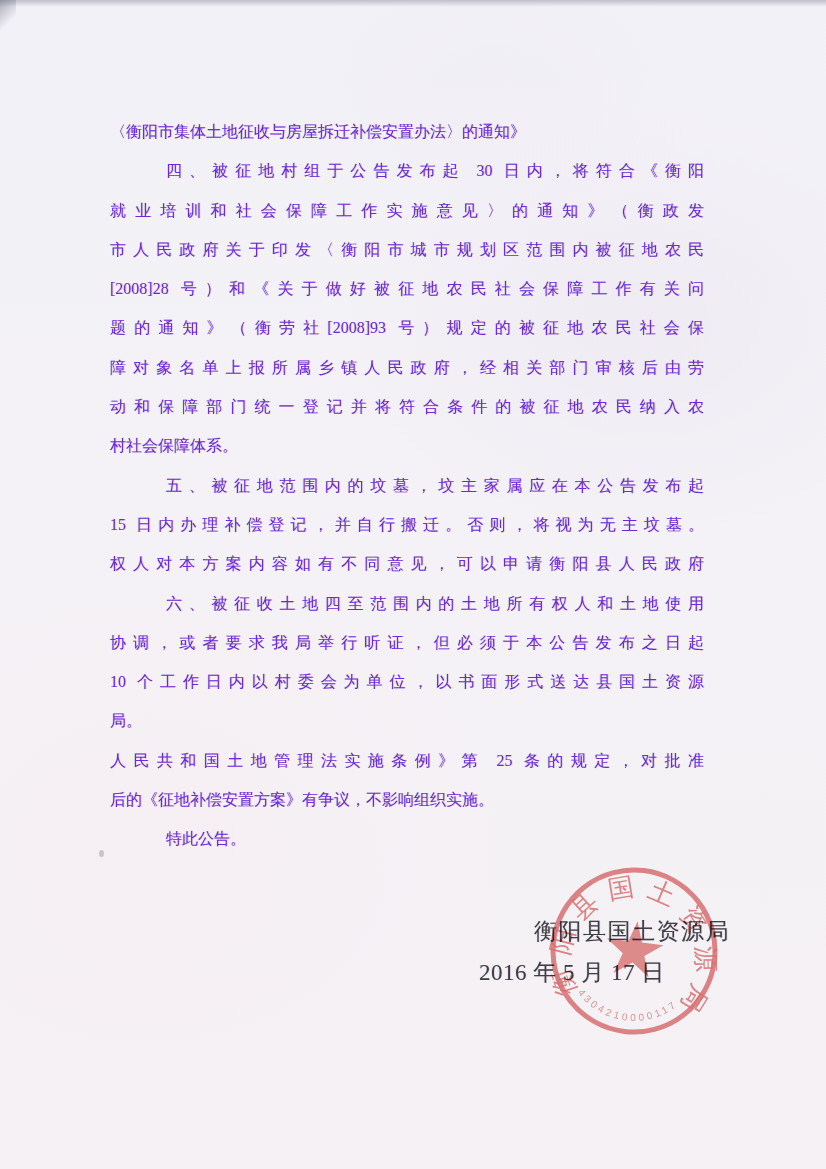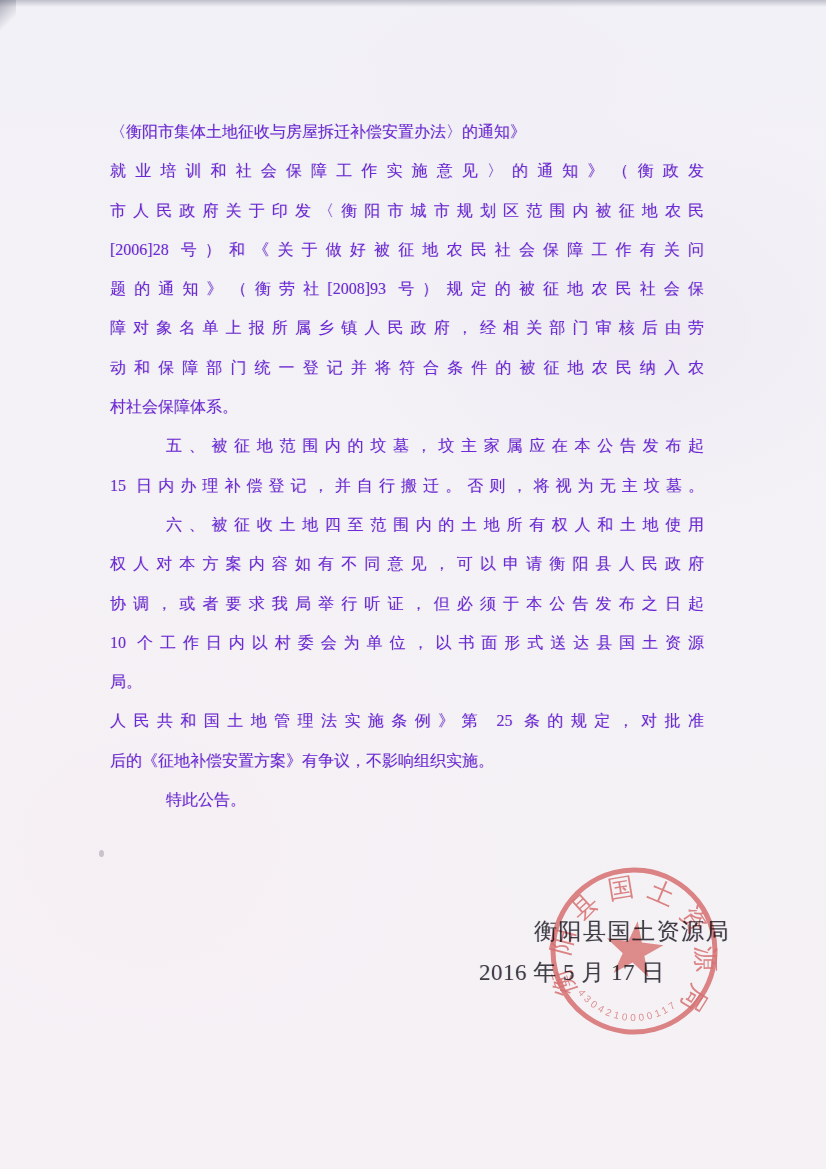--- a/index.html
+++ b/index.html
@@ -49,31 +49,32 @@
 </head>
 <body>
 
 <div class="paper"></div>
 <div class="edge-top"></div>
 <div class="edge-corner"></div>
 <div class="smudge"></div>
 
 <div class="doc">
     <div class="line">〈衡阳市集体土地征收与房屋拆迁补偿安置办法〉的通知》</div>
+    <div class="line indent fill">四、被征地村组于公告发布起 30 日内，将符合《衡阳</div>
     <div class="line fill">就业培训和社会保障工作实施意见〉的通知》（衡政发</div>
     <div class="line fill">市人民政府关于印发〈衡阳市城市规划区范围内被征地农民</div>
-    <div class="line fill">[2006]28 号）和《关于做好被征地农民社会保障工作有关问</div>
+    <div class="line fill">[2008]28 号）和《关于做好被征地农民社会保障工作有关问</div>
     <div class="line fill">题的通知》（衡劳社[2008]93 号）规定的被征地农民社会保</div>
     <div class="line fill">障对象名单上报所属乡镇人民政府，经相关部门审核后由劳</div>
     <div class="line fill">动和保障部门统一登记并将符合条件的被征地农民纳入农</div>
     <div class="line">村社会保障体系。</div>
     <div class="line indent fill">五、被征地范围内的坟墓，坟主家属应在本公告发布起</div>
     <div class="line fill">15 日内办理补偿登记，并自行搬迁。否则，将视为无主坟墓。</div>
+    <div class="line fill">权人对本方案内容如有不同意见，可以申请衡阳县人民政府</div>
     <div class="line indent fill">六、被征收土地四至范围内的土地所有权人和土地使用</div>
-    <div class="line fill">权人对本方案内容如有不同意见，可以申请衡阳县人民政府</div>
     <div class="line fill">协调，或者要求我局举行听证，但必须于本公告发布之日起</div>
     <div class="line fill">10 个工作日内以村委会为单位，以书面形式送达县国土资源</div>
     <div class="line">局。</div>
     <div class="line fill">人民共和国土地管理法实施条例》第 25 条的规定，对批准</div>
     <div class="line">后的《征地补偿安置方案》有争议，不影响组织实施。</div>
     <div class="line indent">特此公告。</div>
   </div>
 
 <div class="sig-block sig">衡阳县国土资源局</div>
 <div class="sig-block date">2016 年 5 月 17 日</div>

